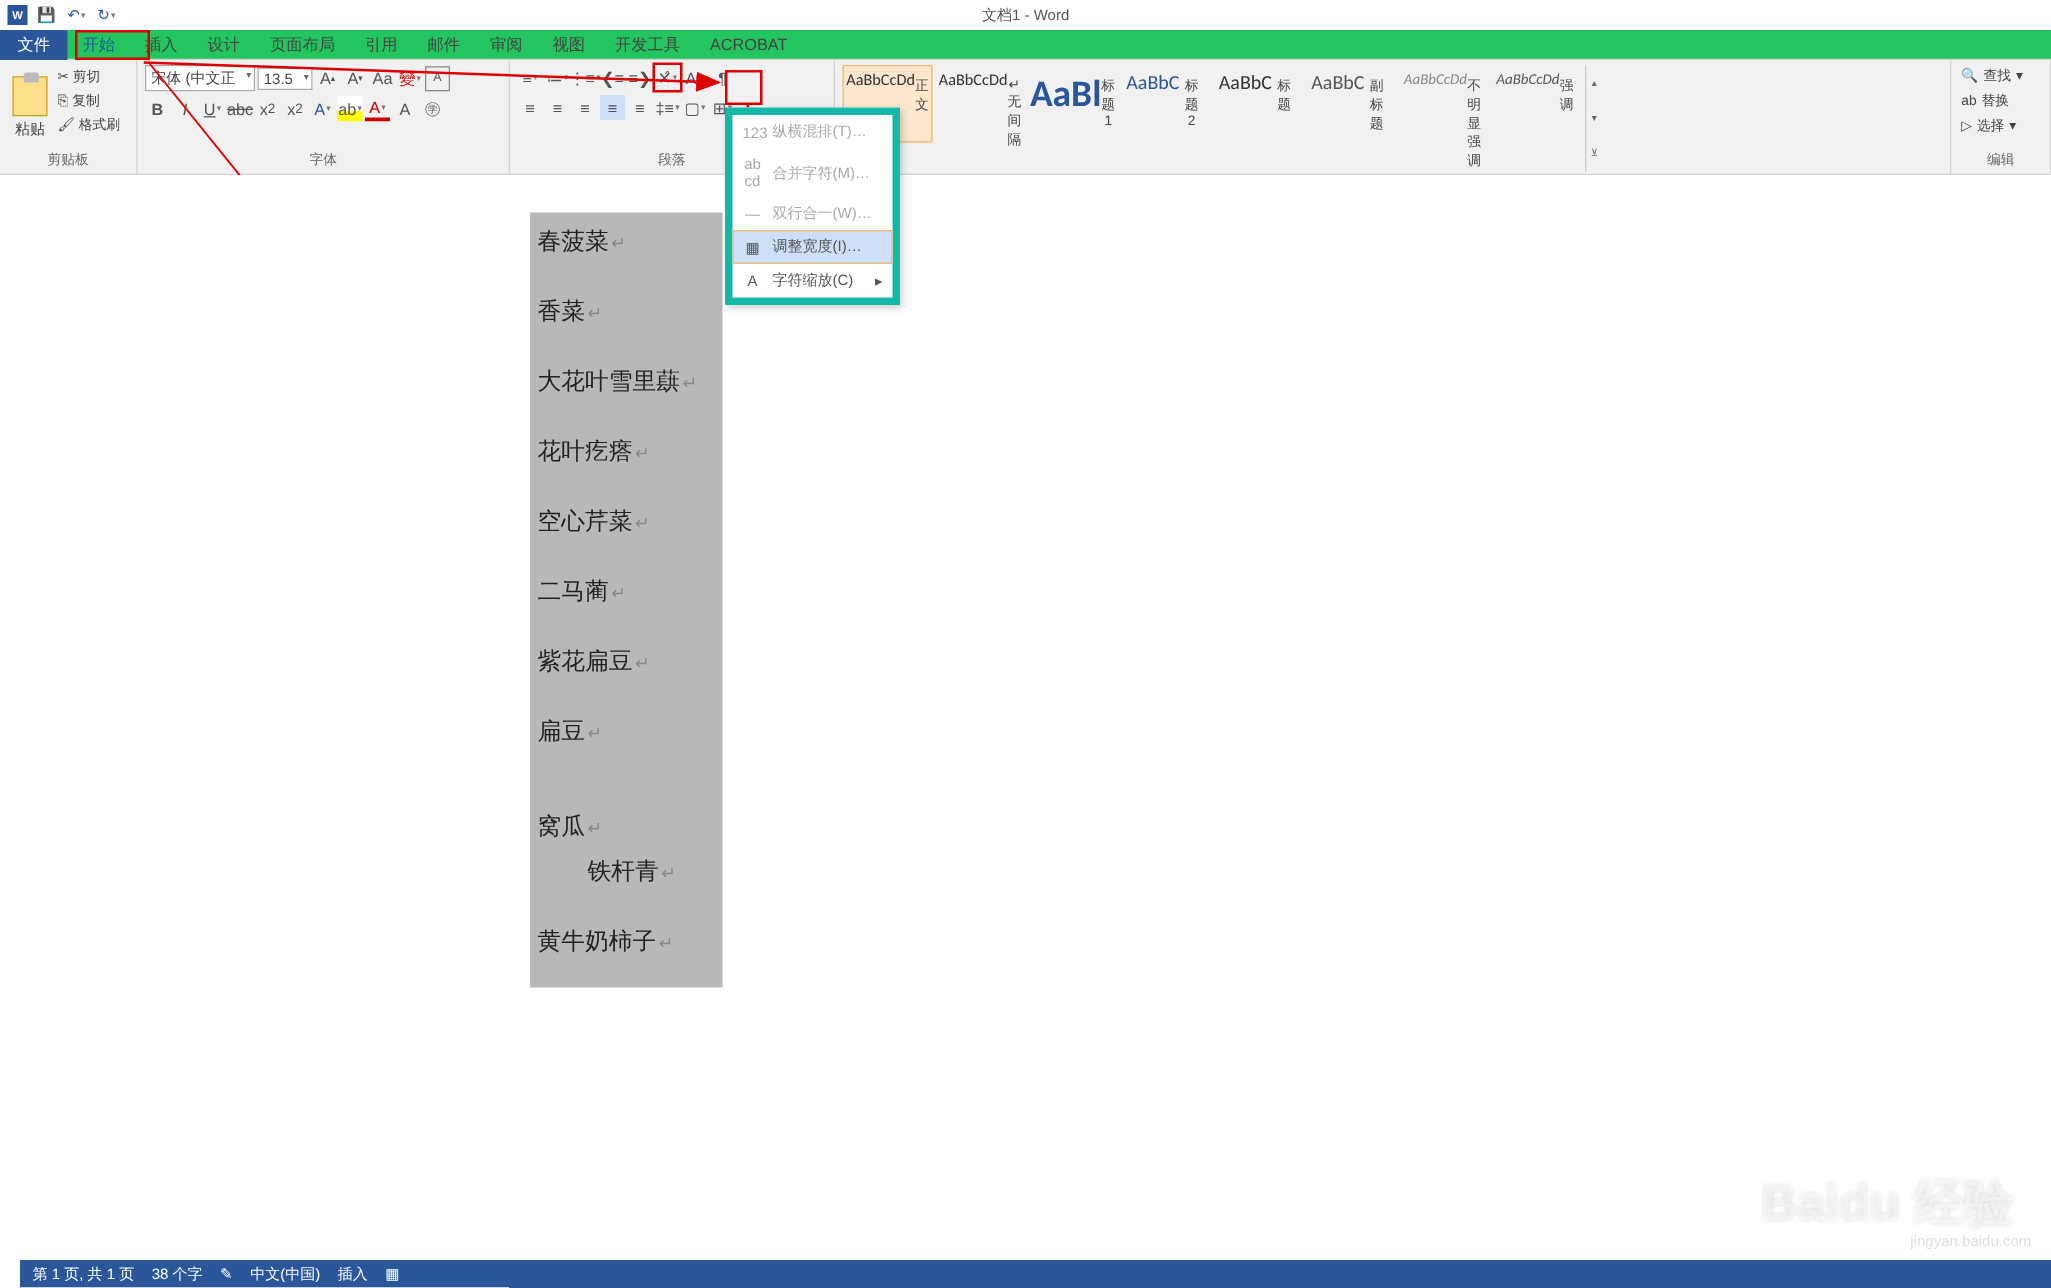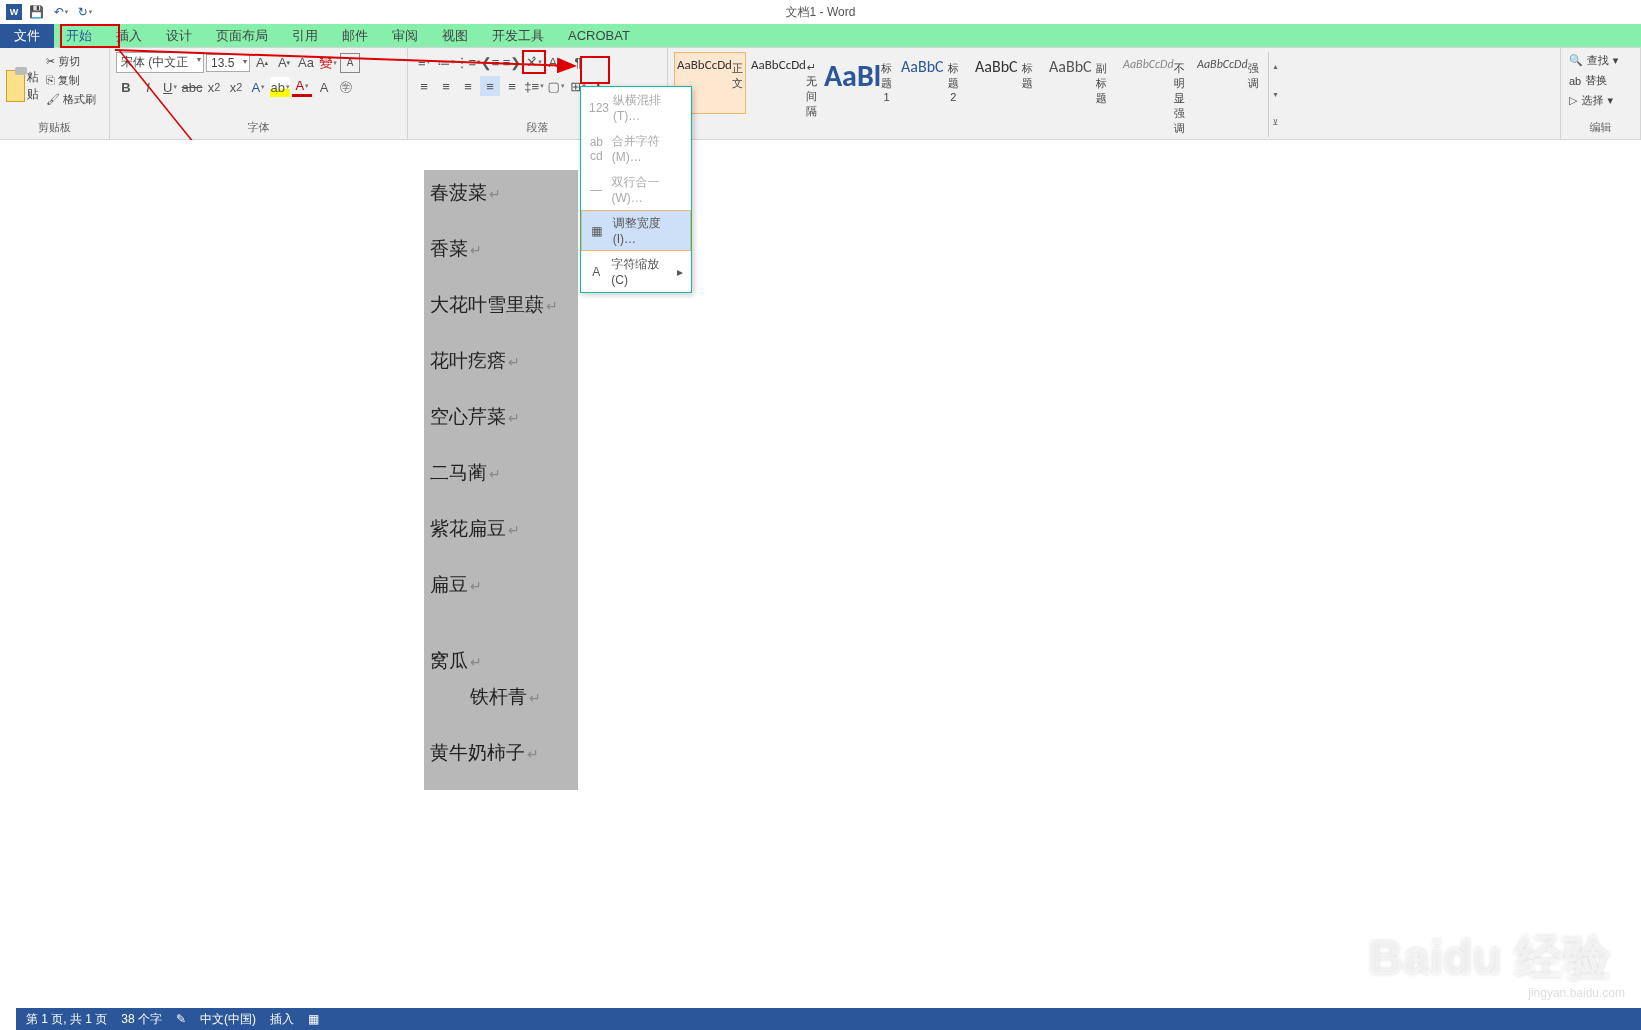--- a/index.html
+++ b/index.html
@@ -6,78 +6,78 @@
 body { width:1641px; height:1030px; background:#fff; overflow:hidden; position:relative; font-size:12px; color:#444; }
 
 
 .titlebar { height:24px; background:#fff; display:flex; align-items:center; position:relative; }
 .titlebar .left { display:flex; align-items:center; gap:6px; padding-left:6px; }
 .word-icon { width:16px; height:16px; background:#2b579a; color:#fff; font-size:9px; font-weight:bold; display:flex; align-items:center; justify-content:center; }
 .qat-btn { width:18px; height:18px; display:flex; align-items:center; justify-content:center; color:#2a5699; }
 .title-center { position:absolute; left:50%; transform:translateX(-50%); font-size:12px; color:#555; }
 
 
-.ribbon-tabs { height:24px; background:#86efac; display:flex; align-items:center; border-bottom:1px solid #d4d4d4; }
+.ribbon-tabs { height:24px; background:#22c55e; display:flex; align-items:center; border-bottom:1px solid #d4d4d4; }
 .file-tab { background:#2b579a; color:#fff; padding:4px 14px; height:24px; display:flex; align-items:center; font-size:13px; }
 .tab { padding:4px 12px; height:24px; display:flex; align-items:center; font-size:13px; color:#444; cursor:pointer; }
 .tab.active { color:#2b579a; }
 .tab-hl { position:absolute; border:2px solid #d00; }
 
 
 .ribbon { height:92px; background:#f1f1f1; display:flex; border-bottom:1px solid #d4d4d4; }
 .group { border-right:1px solid #d4d4d4; padding:4px 6px 2px 6px; display:flex; flex-direction:column; position:relative; }
 .group-label { text-align:center; font-size:11px; color:#666; margin-top:auto; padding-bottom:2px; }
 .group-content { flex:1; display:flex; gap:4px; }
 .col { display:flex; flex-direction:column; gap:2px; }
 .row { display:flex; align-items:center; gap:2px; }
 .btn-ico { width:20px; height:20px; display:flex; align-items:center; justify-content:center; font-size:13px; color:#555; }
 .dd::after { content:"▾"; font-size:7px; margin-left:1px; color:#777; }
-.paste-big { width:36px; display:flex; align-items:center; justify-content:center; gap:2px; }
+.paste-big { width:36px; display:flex; flex-direction:column; align-items:center; justify-content:center; gap:2px; }
 .clip-icon { width:28px; height:32px; background:#ffe08a; border:1px solid #c9a227; position:relative; }
 .clip-icon::before { content:""; position:absolute; top:-4px; left:8px; width:12px; height:8px; background:#bbb; border-radius:2px; }
 .mini { font-size:11px; color:#444; display:flex; align-items:center; gap:3px; }
 .sel { border:1px solid #ababab; background:#fff; padding:1px 14px 1px 4px; font-size:12px; position:relative; }
 .sel::after { content:"▾"; position:absolute; right:2px; top:2px; font-size:8px; color:#666; }
 
 
 .styles-group { flex:1; }
 .styles-row { display:flex; gap:2px; height:62px; }
 .style-item { border:1px solid transparent; padding:4px 4px; width:72px; text-align:center; display:flex; flex-direction:row; justify-content:center; }
 .style-item.sel-on { border:1px solid #f0b56a; background:#fde8cf; }
 .style-prev { font-family:Calibri,sans-serif; color:#333; font-size:14px; }
 .style-name { font-size:11px; color:#444; margin-top:4px; }
 .gallery-scroll { width:14px; border-left:1px solid #ccc; display:flex; flex-direction:column; }
 .gallery-scroll div { flex:1; display:flex; align-items:center; justify-content:center; font-size:8px; color:#666; }
 
 
 .edit-item { font-size:11px; color:#444; display:flex; align-items:center; gap:4px; padding:1px 2px; }
 
 
-.dd-menu { position:absolute; left:580px; top:86px; width:112px; background:#fff; border:1px solid #14b8a6; box-shadow:2px 2px 6px rgba(0,0,0,.2); z-index:50; }
+.dd-menu { position:absolute; left:580px; top:86px; width:140px; background:#fff; border:6px solid #14b8a6; box-shadow:2px 2px 6px rgba(0,0,0,.2); z-index:50; }
 .dd-item { display:flex; align-items:center; gap:8px; padding:5px 8px; font-size:12px; color:#555; }
 .dd-item.dis { color:#aaa; }
 .dd-item.hl { background:#cde0f7; border:1px solid #f0b56a; padding:4px 7px; }
 .dd-item .ic { width:16px; text-align:center; font-size:12px; }
 .dd-red { position:absolute; border:2px solid #d00; }
 
 
 .doc-area { position:absolute; top:140px; left:0; right:0; bottom:22px; background:#fff; }
 .page { position:absolute; left:300px; top:0; width:880px; height:900px; background:#fff; }
 .sel-block { position:absolute; left:124px; top:30px; width:154px; height:620px; background:#b8b8b8; }
 .doc-text { position:absolute; left:130px; font-family:"SimSun",serif; font-size:19px; color:#222; }
 .para-mark { font-size:14px; color:#888; margin-left:2px; }
 
 
 .anno { position:absolute; color:#d00; font-size:16px; line-height:1.5; }
 
 
 .statusbar { position:absolute; bottom:0; left:16px; right:0; height:22px; background:#2b579a; color:#fff; display:flex; align-items:center; gap:14px; padding:0 10px; font-size:12px; }
 
 
-.wm { position:absolute; right:30px; bottom:40px; color:rgba(255,255,255,.5); font-size:48px; font-weight:bold; text-shadow:0 0 4px rgba(0,0,0,.15); pointer-events:none; }
+.wm { position:absolute; right:30px; bottom:40px; color:rgba(255,255,255,.5); font-size:40px; font-weight:bold; text-shadow:0 0 4px rgba(0,0,0,.15); pointer-events:none; }
 .wm2 { position:absolute; right:16px; bottom:30px; color:rgba(200,200,200,.6); font-size:12px; }
 
 svg.arrow { position:absolute; pointer-events:none; }
 </style>
 </head>
 <body>
 
 <div class="titlebar">
   <div class="left">
     <div class="word-icon">W</div>

